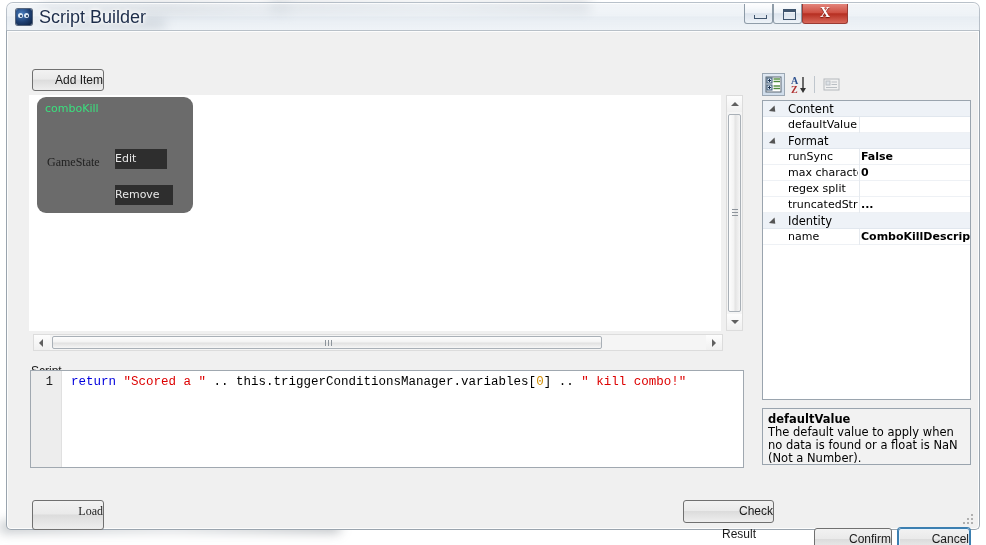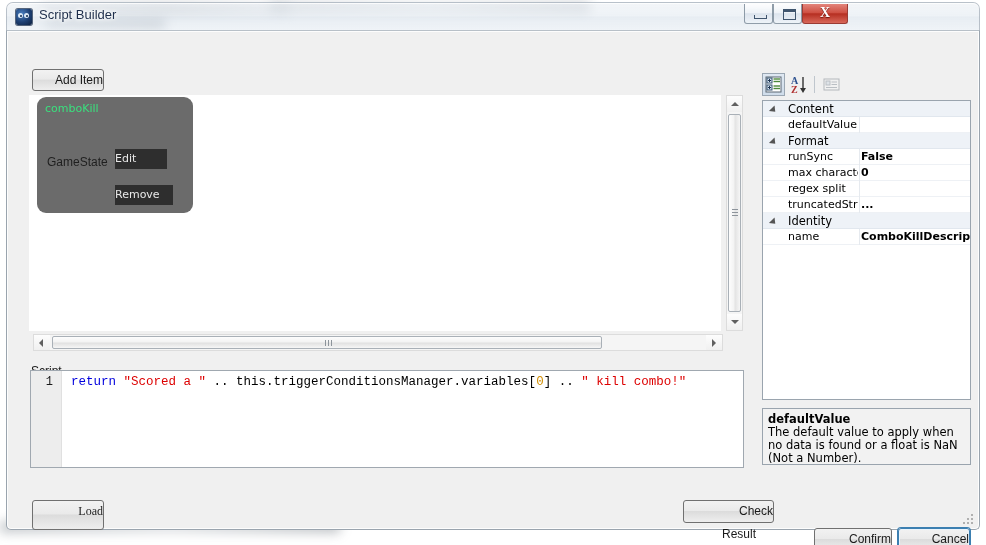--- a/index.html
+++ b/index.html
@@ -66,21 +66,21 @@
   }
   #app-icon::after {
     content: "";
     position: absolute; left: 3.5px; top: 5.5px;
     width: 2px; height: 2px; border-radius: 50%;
     background: #102a4e;
     box-shadow: 6px 0 0 #102a4e;
   }
   #title-text {
     position: absolute; left: 32px; top: 4px;
-    font-size: 13px;
+    font-size: 18px;
     color: #1d2d4a;
     text-shadow: 0 0 3px #fff, 0 0 5px #fff, 0 0 7px #fff;
     white-space: nowrap;
   }
 
   
   .cap-btn {
     position: absolute; top: 1px;
     height: 20px;
     box-sizing: border-box;
@@ -177,21 +177,21 @@
   #item-title {
     position: absolute; left: 8px; top: 5px;
     font-size: 11px;
     color: #3ae07e;
     font-family: "DejaVu Sans", sans-serif;
   }
   #item-type {
     position: absolute; left: 10px; top: 58px;
     font-size: 12px;
     color: #1f1f1f;
-    font-family: Liberation Sans, sans-serif;
+    font-family: Liberation Serif, serif;
   }
   .card-btn {
     position: absolute;
     background: #2e2e2e;
     color: #e8e8e8;
     font-size: 11px;
     font-family: "DejaVu Sans", sans-serif;
     text-align: left;
     cursor: default;
     box-sizing: border-box;

